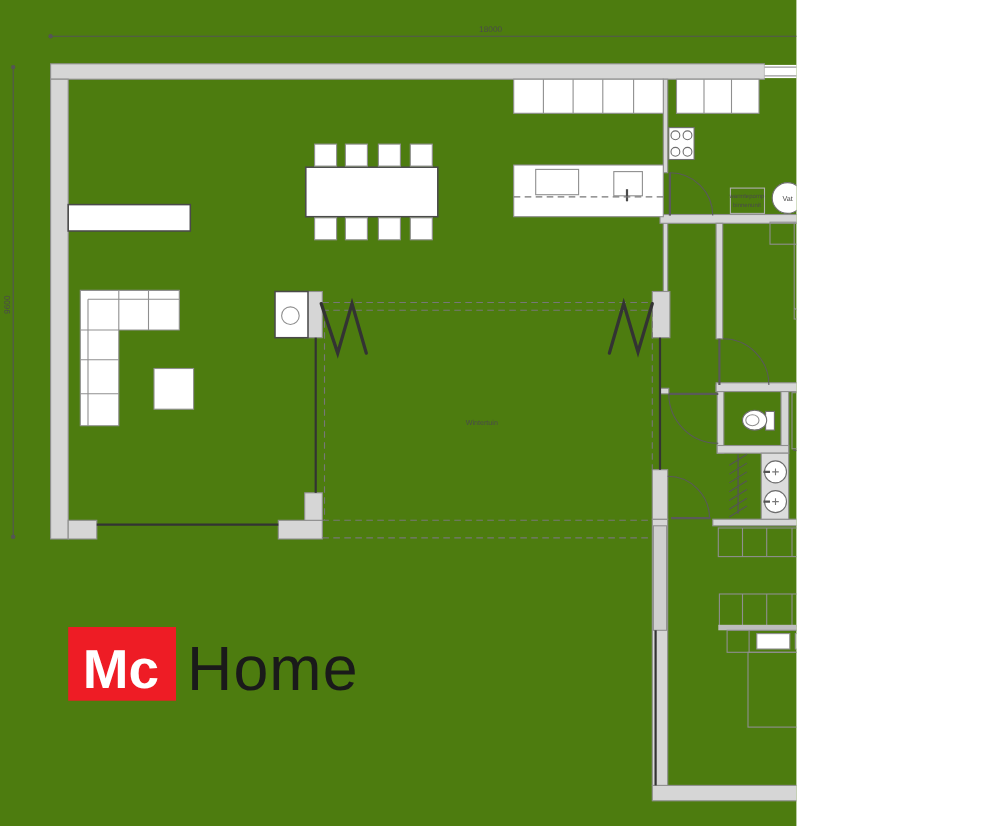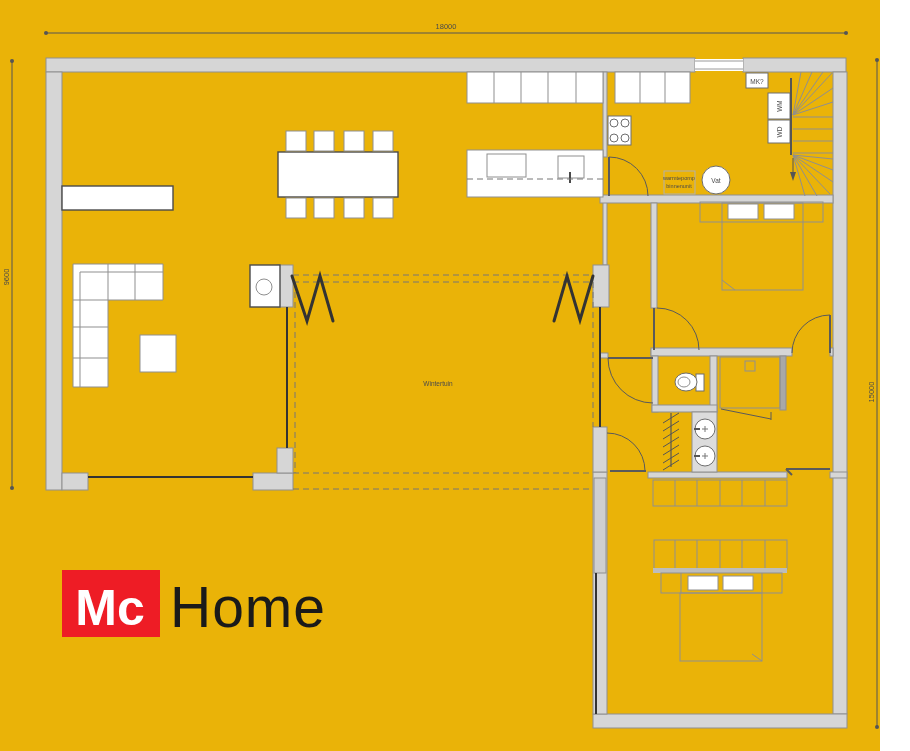--- a/index.html
+++ b/index.html
@@ -1,16 +1,16 @@
 <!DOCTYPE html>
 <html style="--wall: #d6d6d6; --wallStroke: #8f8f8f; --wallDark: #a8a8a8; --windowPane: #cfcfcf; --bar: #bdbdbd; --vanity: #dcdcdc; --furn: #8f8f8f; --dark: #333333; --dashline: #777777; --doorline: #5a5a5a; --dim: #555555; --text: #4a4a4a; --red: #ee1c25; --logoText: #1a1a1a;"><head>
 <meta charset="utf-8">
 <style>
   html,body{margin:0;padding:0;background:#ffffff;}
-  .stage{position:relative;width:880px;height:751px;background:#eab308;overflow:hidden;text-align:center;}
+  .stage{position:relative;width:724px;height:751px;background:#4d7c0f;overflow:hidden;text-align:center;}
   svg{display:block;}
   text{font-family:"Liberation Sans",sans-serif;fill:var(--text);}
   .t5{font-size:5.5px;}
   .t6{font-size:6.5px;}
   .t7{font-size:7.5px;}
   .wall{fill:var(--wall);stroke:var(--wallStroke);stroke-width:1;}
   .walldark{fill:var(--wallDark);stroke:var(--wallStroke);stroke-width:1;}
   .winpane{fill:var(--windowPane);stroke:var(--wallStroke);stroke-width:1;}
   .bar{fill:var(--bar);stroke:none;}
   .vanity{fill:var(--vanity);stroke:var(--wallStroke);stroke-width:1;}

